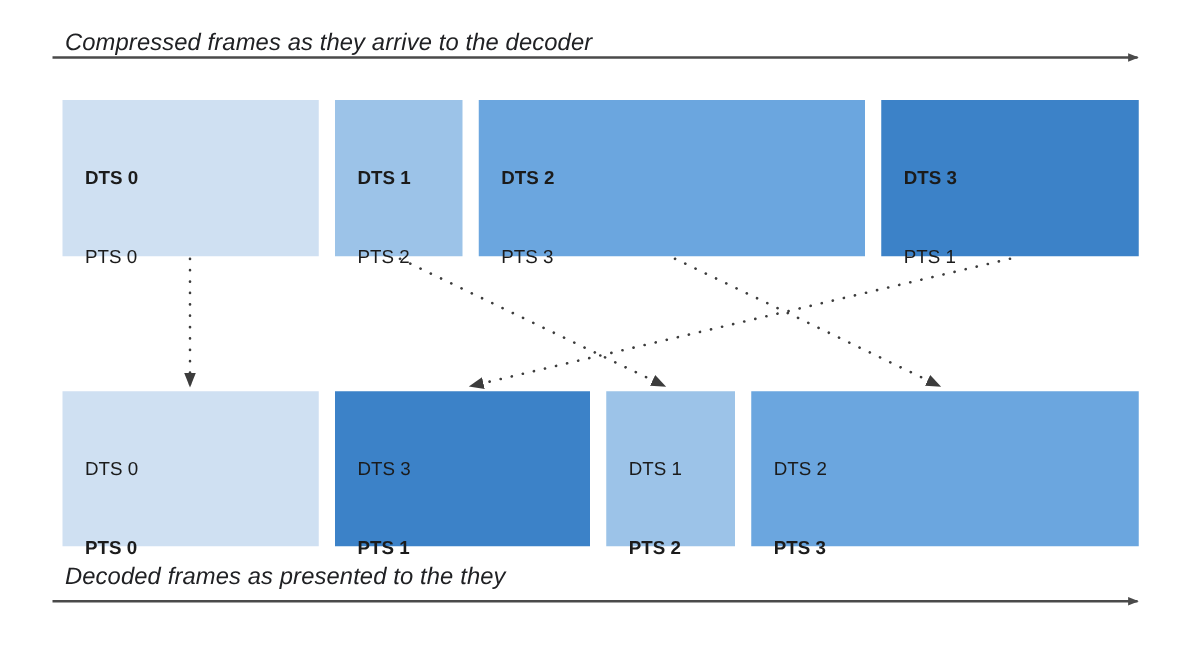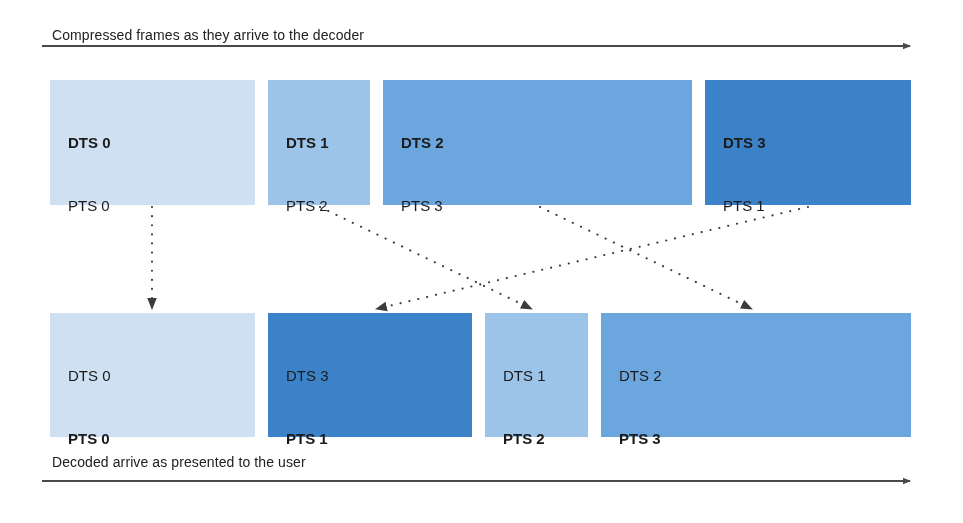--- a/index.html
+++ b/index.html
@@ -14,25 +14,26 @@
     color: #202124;
     overflow: hidden;
   }
   #stage {
     position: relative;
     width: 963px;
     height: 523px;
   }
   .axis-label {
     position: absolute;
-    font-size: 14px;
+    font-size: 19px;
     line-height: 18px;
     color: #202124;
     white-space: nowrap;
     letter-spacing: 0.1px;
+    font-style: italic;
   }
   #top-axis-label { left: 52px; top: 26px; }
   #bottom-axis-label { left: 52px; top: 453px; }
 
   .axis-svg { position: absolute; left: 0; top: 0; }
 
   .frame {
     position: absolute;
     box-sizing: border-box;
   }
@@ -53,21 +54,21 @@
 
   #connectors { position: absolute; left: 0; top: 0; pointer-events: none; }
 </style>
 </head>
 <body>
 
 <div id="stage">
 
   <div class="axis-label" id="top-axis-label">Compressed frames as they arrive to the decoder</div>
 
-  <div class="axis-label" id="bottom-axis-label">Decoded arrive as presented to the user</div>
+  <div class="axis-label" id="bottom-axis-label">Decoded frames as presented to the they</div>
 
   <svg class="axis-svg" id="axis-layer" width="963" height="523">
       <defs>
         <marker id="axArrow" markerWidth="9" markerHeight="9" refX="7.5" refY="4" orient="auto" markerUnits="userSpaceOnUse">
           <path d="M0,0.6 L8.5,4 L0,7.4 z" fill="#4a4a4a"></path>
         </marker>
       </defs>
       <line x1="42" y1="46" x2="910" y2="46" stroke="#4a4a4a" stroke-width="2" marker-end="url(#axArrow)"></line>
       <line x1="42" y1="481" x2="910" y2="481" stroke="#4a4a4a" stroke-width="2" marker-end="url(#axArrow)"></line>
     </svg>

